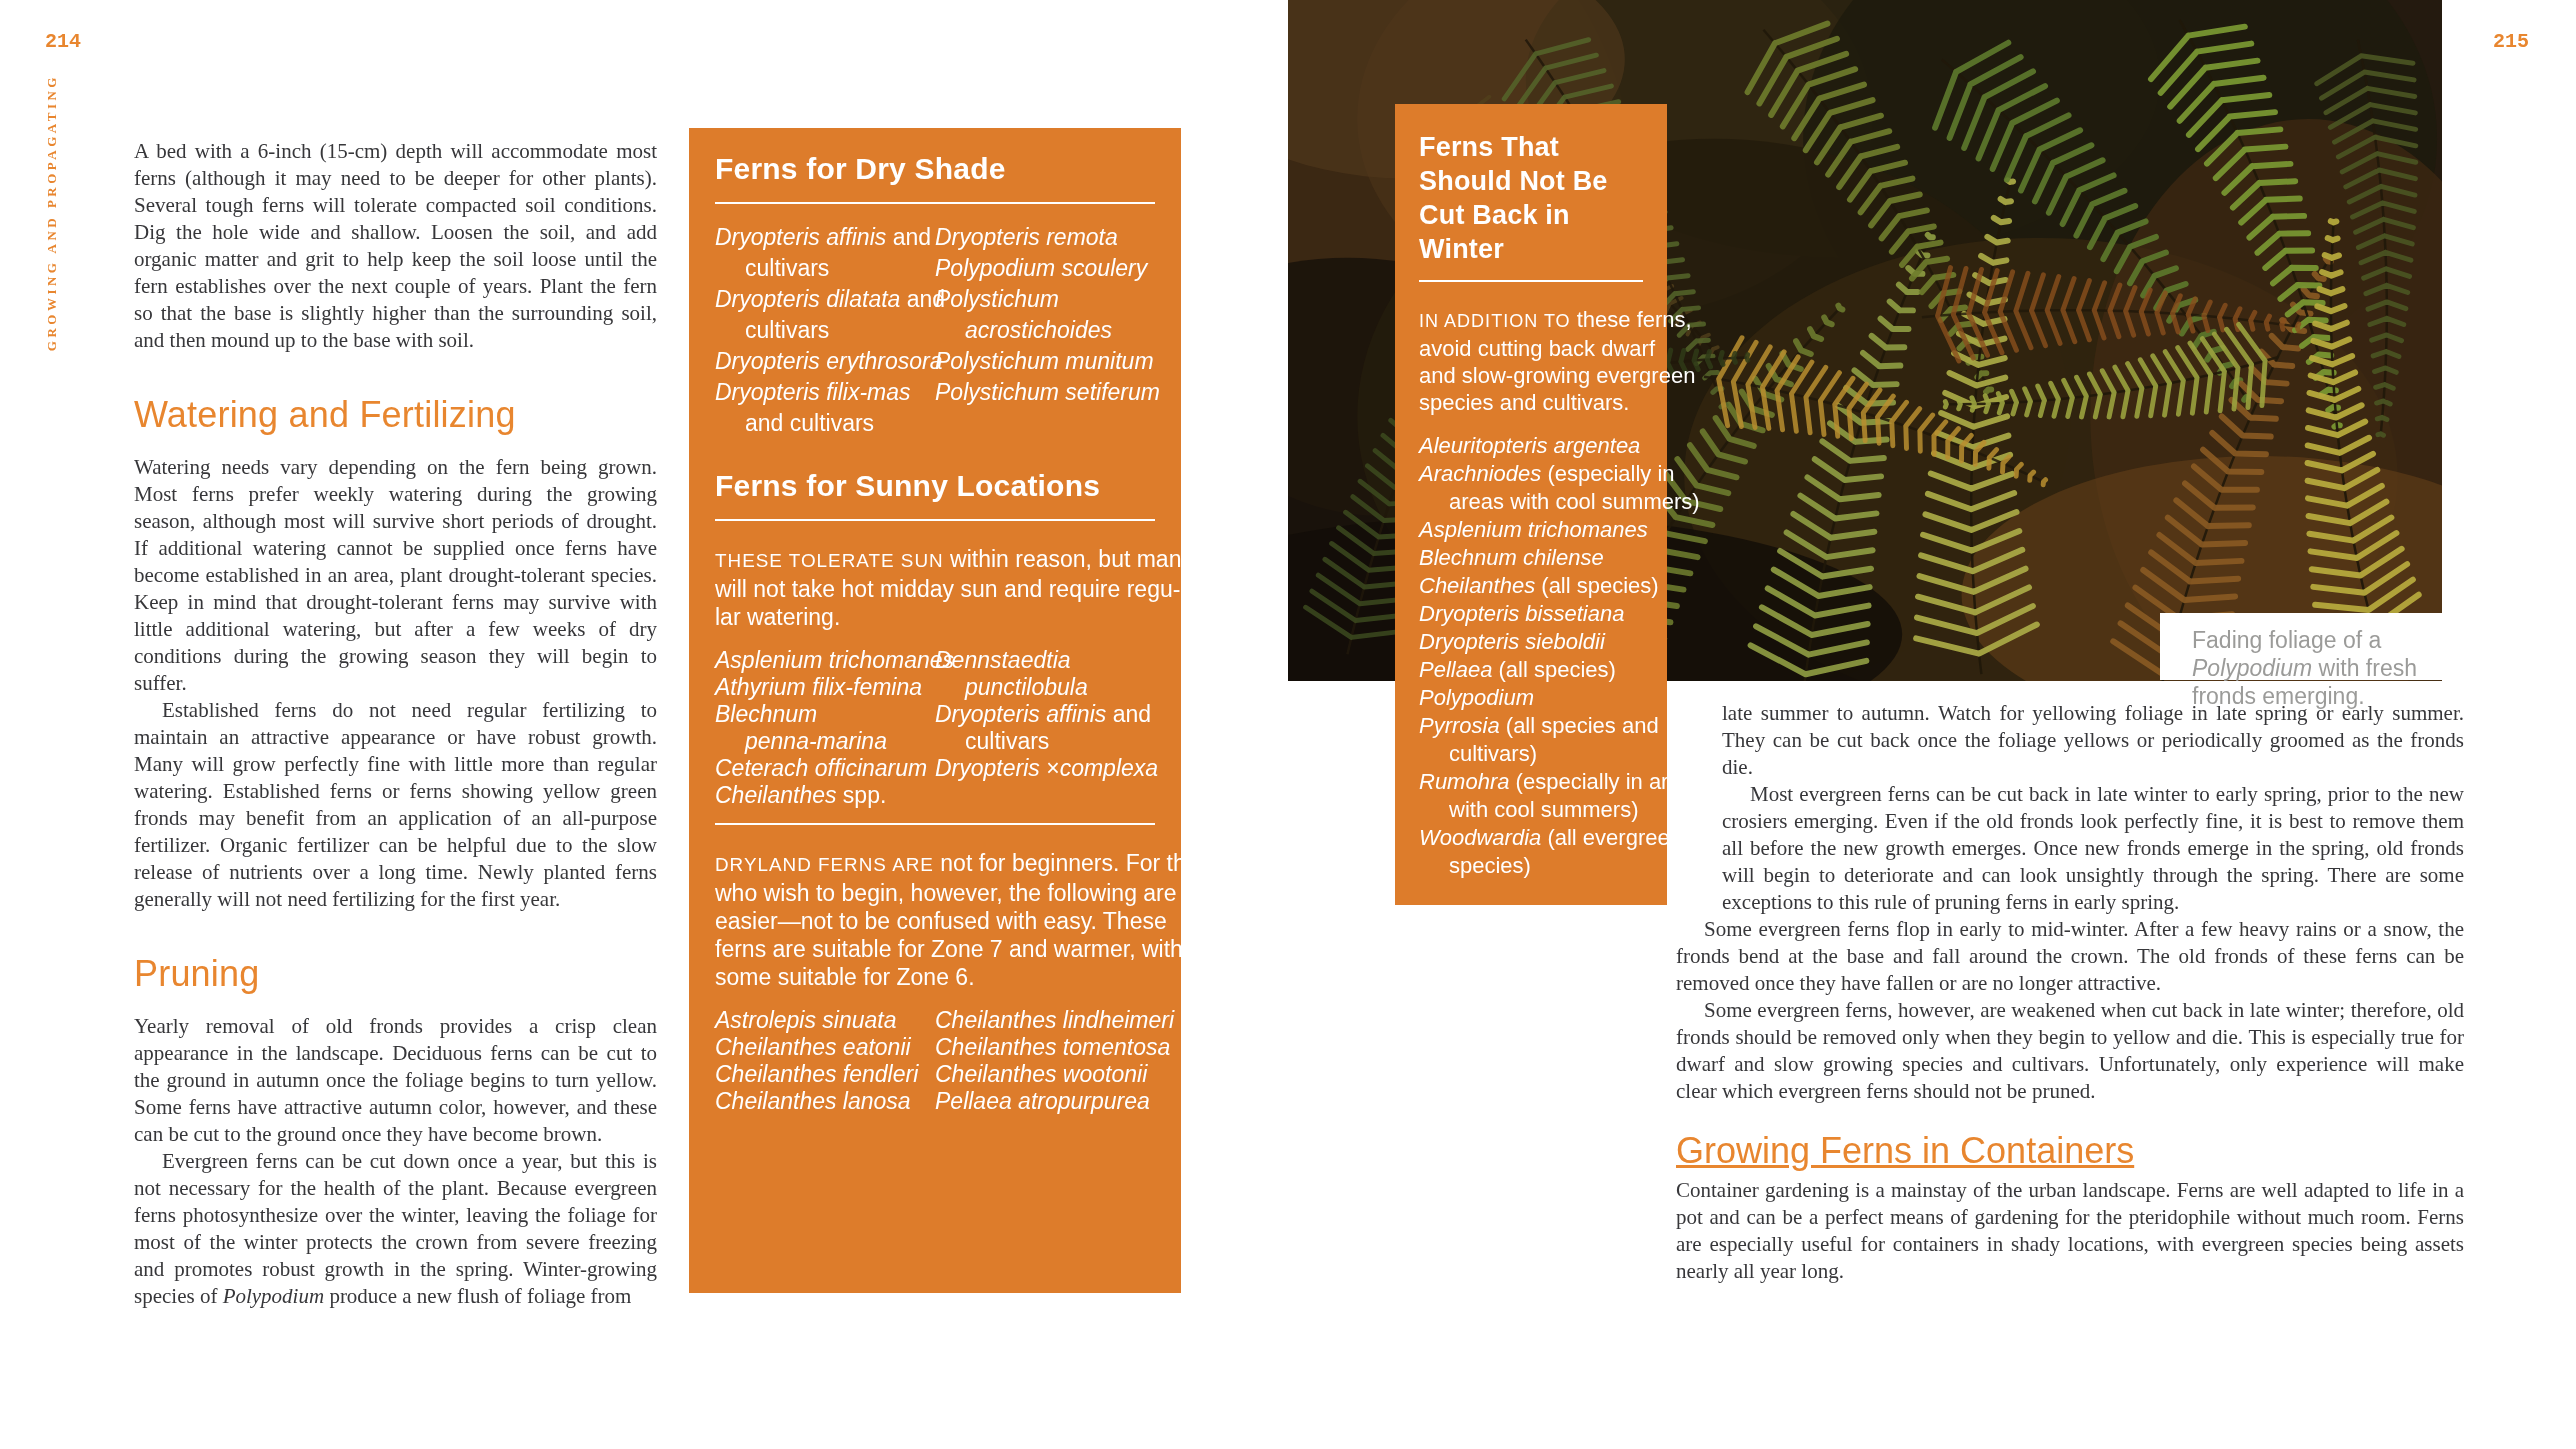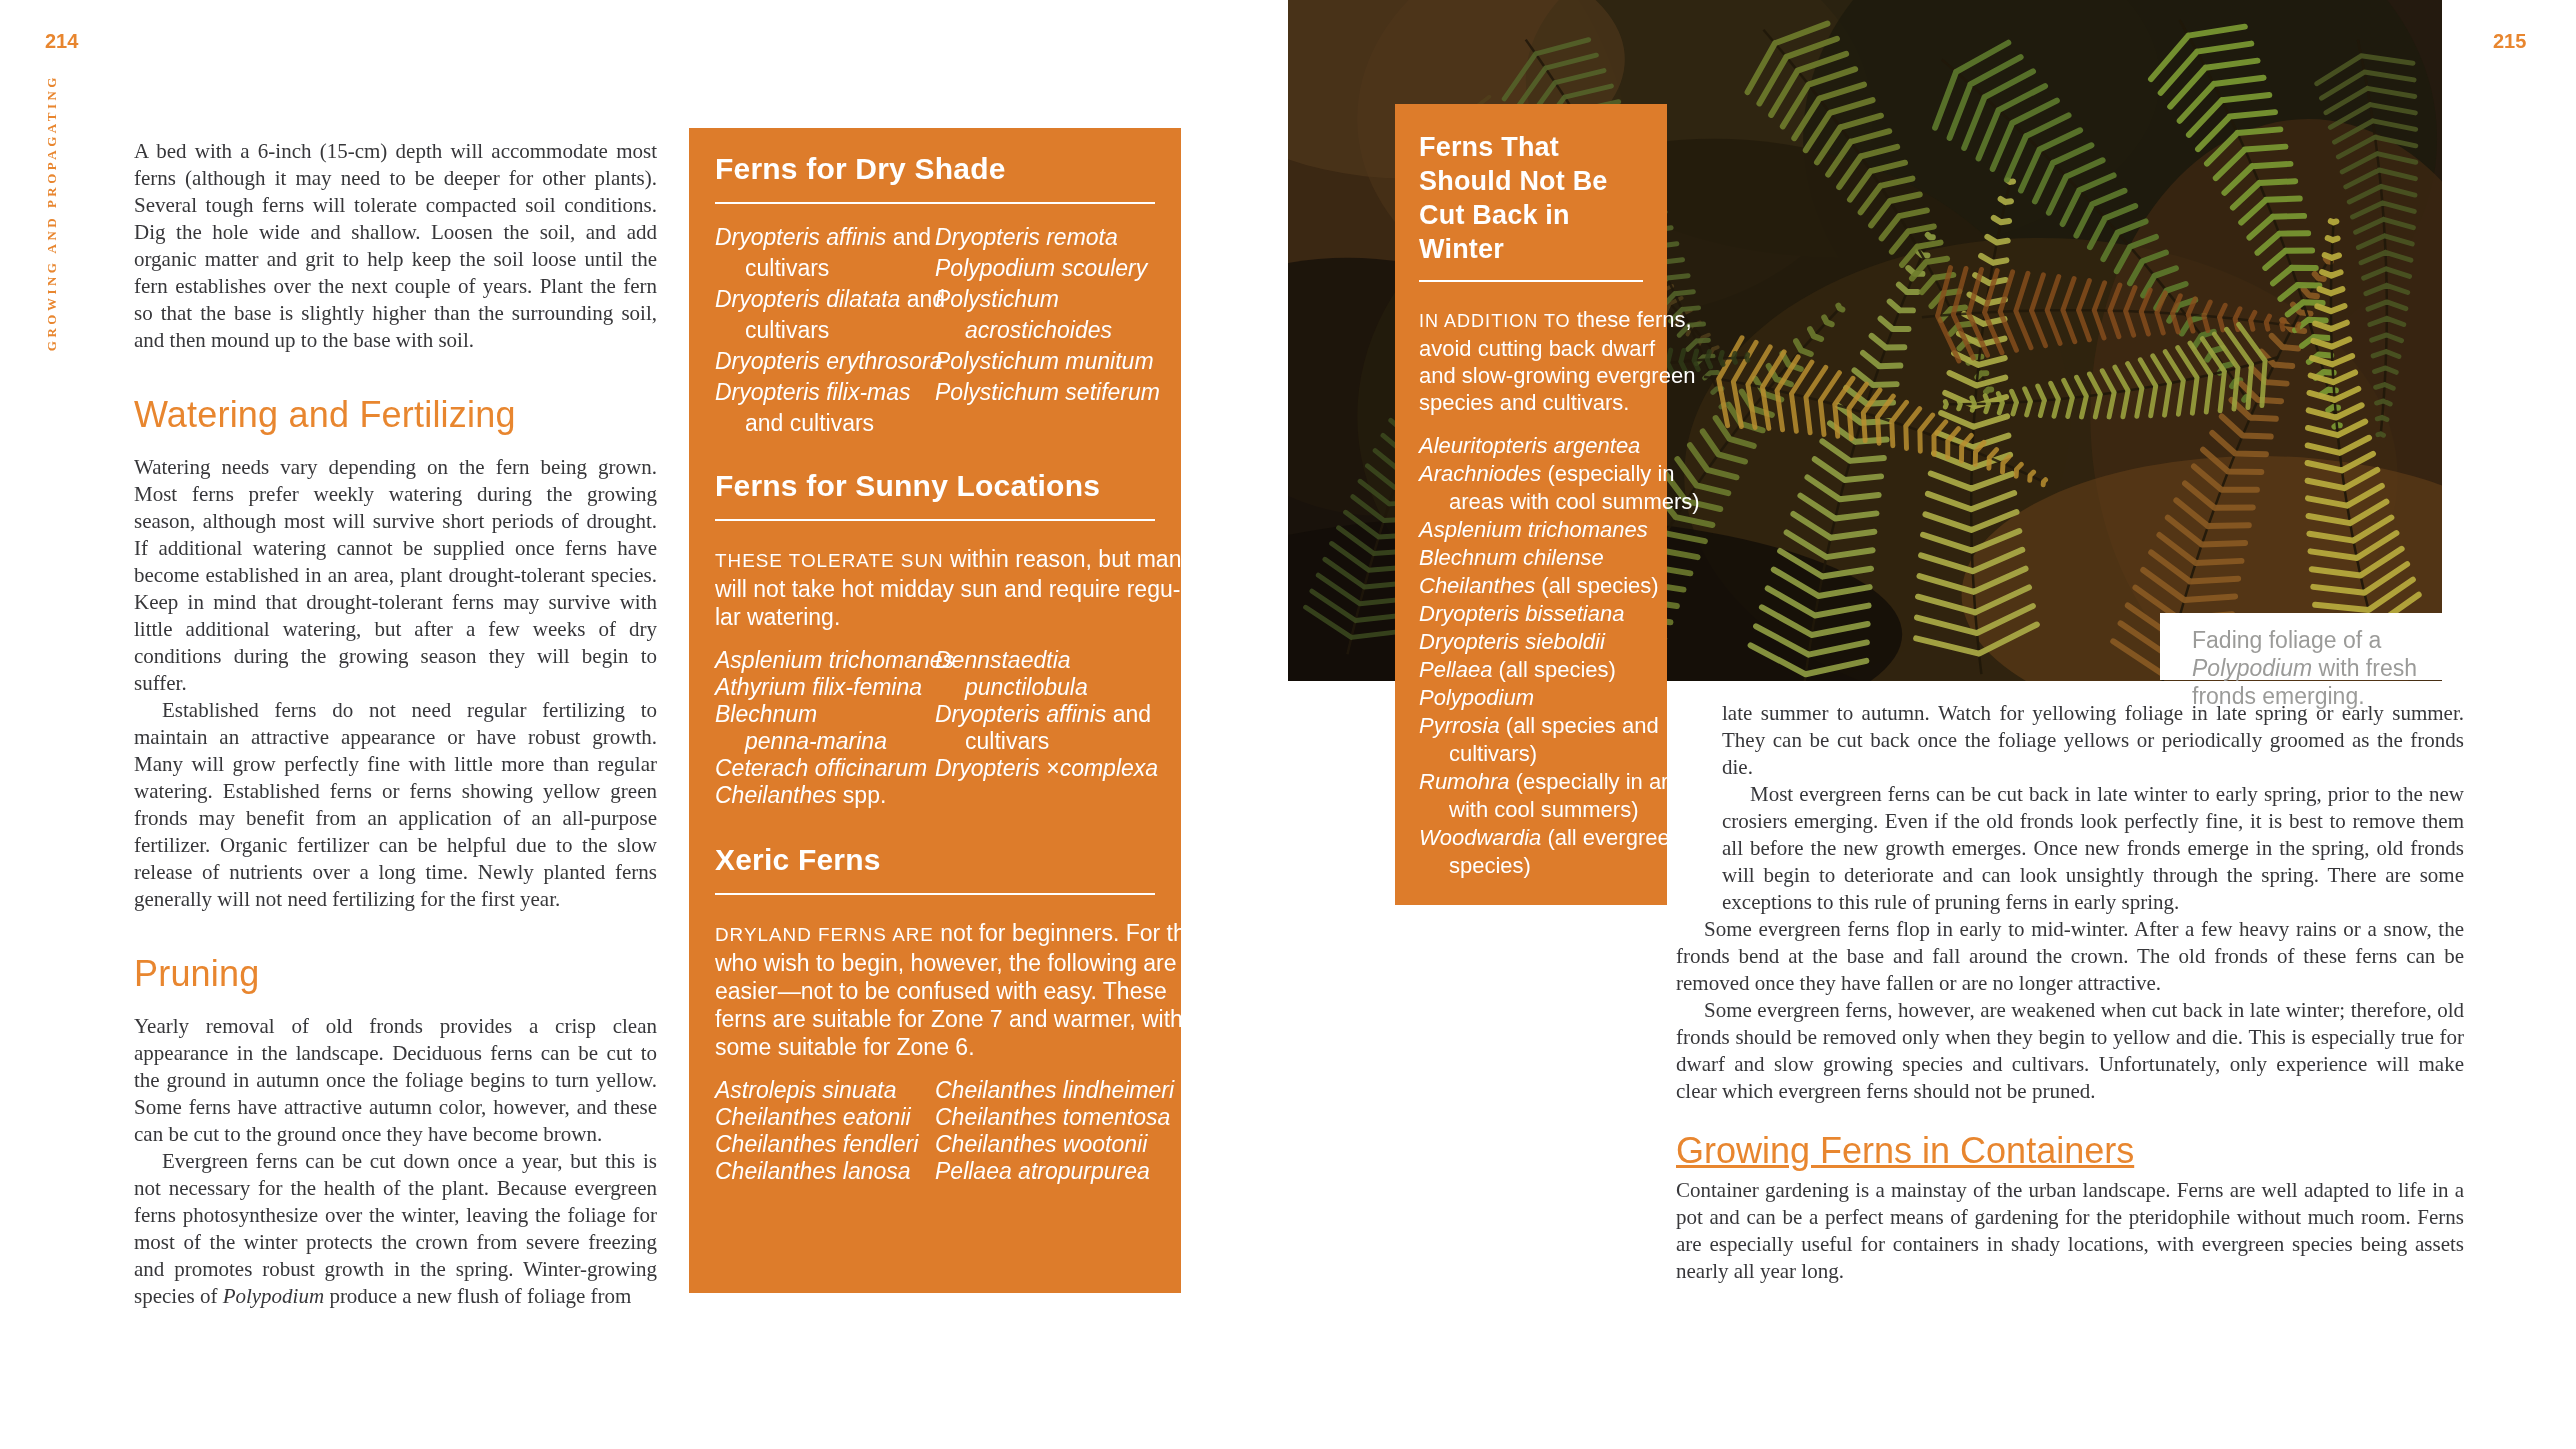--- a/index.html
+++ b/index.html
@@ -8,21 +8,21 @@
     --ink:#37373a;
     --caption:#9b9b99;
   }
   html,body{margin:0;padding:0;background:#ffffff;}
   .spread{
     position:relative;width:2576px;height:1449px;background:#ffffff;overflow:hidden;
     font-family:"Liberation Serif",serif;color:var(--ink);
   }
   
   .pagenum{
-    position:absolute;font-family:Liberation Sans, sans-serif;font-weight:700;
+    position:absolute;font-family:Liberation Mono, monospace;font-weight:700;
     font-size:20px;color:var(--accent);text-align:center;
   }
   #pn-left{left:45px;top:30px;}
   #pn-right{left:2493px;top:30px;}
   .side-label{
     position:absolute;left:44px;top:74px;
     writing-mode:vertical-rl;transform:rotate(180deg);
     font-family:"Liberation Serif",serif;font-weight:700;
     font-size:13px;letter-spacing:3.5px;color:var(--accent);white-space:nowrap;
   }
@@ -146,21 +146,20 @@
         </div>
       <div class="c">
           <div class="ln"><span class="s-i">Dennstaedtia</span></div>
           <div class="ln ind"><span class="s-i">punctilobula</span></div>
           <div class="ln"><span class="s-i">Dryopteris affinis</span><span class="s-r"> and</span></div>
           <div class="ln ind"><span class="s-r">cultivars</span></div>
           <div class="ln"><span class="s-i">Dryopteris</span><span class="s-r"> ×</span><span class="s-i">complexa</span></div>
         </div>
     </div>
 
-    <h3 class="mt2">Xeric Ferns</h3>
     <hr class="rule">
     <div class="intro-lines">
         <div class="ln"><span class="s-sc">DRYLAND FERNS ARE</span><span class="s-r"> not for beginners. For those</span></div>
         <div class="ln"><span class="s-r">who wish to begin, however, the following are</span></div>
         <div class="ln"><span class="s-r">easier—not to be confused with easy. These</span></div>
         <div class="ln"><span class="s-r">ferns are suitable for Zone 7 and warmer, with</span></div>
         <div class="ln"><span class="s-r">some suitable for Zone 6.</span></div>
       </div>
     <div class="cols list tight">
       <div class="c">

